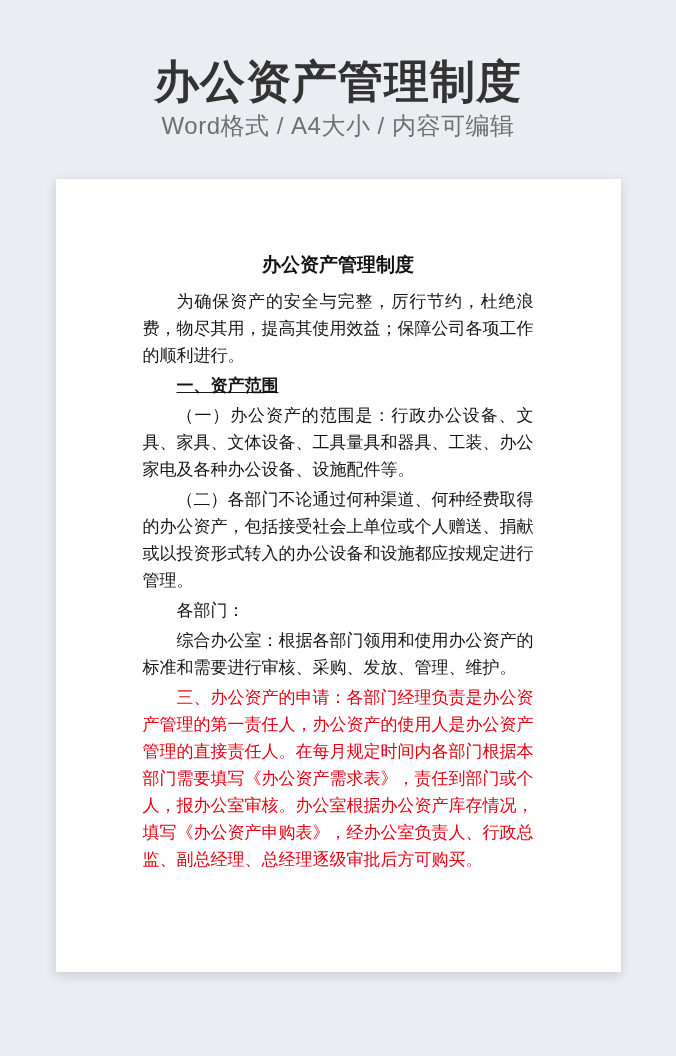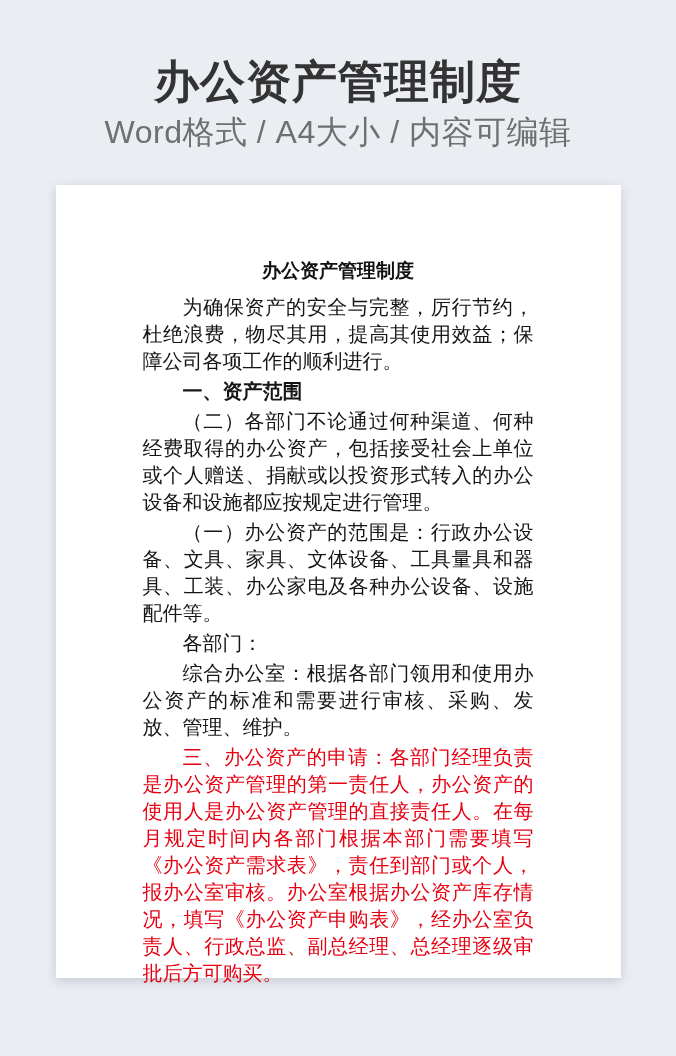--- a/index.html
+++ b/index.html
@@ -16,22 +16,22 @@
     text-align: center;
   }
   .banner-title {
     font-size: 45px;
     line-height: 52px;
     font-weight: bold;
     color: #333333;
     letter-spacing: 1px;
   }
   .banner-subtitle {
-    margin-top: 9px;
-    font-size: 32px;
+    margin-top: 3px;
+    font-size: 24px;
     line-height: 30px;
     color: #6f6f6f;
     letter-spacing: 0.5px;
   }
   .doc-page {
     width: 565px;
     height: 793px;
     margin: 38px auto 0 auto;
     background: #ffffff;
     box-shadow: 0 3px 10px rgba(70, 80, 100, 0.22);
@@ -40,49 +40,49 @@
   .doc-title {
     margin: 0 0 10px 0;
     text-align: center;
     font-size: 19px;
     line-height: 27px;
     font-weight: bold;
     color: #111111;
   }
   .doc p {
     margin: 0 0 3px 0;
-    font-size: 20px;
+    font-size: 17px;
     line-height: 27px;
     color: #151515;
     text-align: justify;
     text-indent: 2em;
   }
-  .doc p.heading { font-weight: bold; }
+  .doc p.heading { font-weight: bold; text-decoration: underline; }
   .doc p.red-paragraph { color: #e60012; }
   .red-strong { font-weight: normal; }
 </style>
 </head>
 <body>
 
 <header class="banner">
   <div class="banner-title">办公资产管理制度</div>
   <div class="banner-subtitle">Word格式 / A4大小 / 内容可编辑</div>
 </header>
 
 <main class="doc-page">
   <h1 class="doc-title">办公资产管理制度</h1>
 
   <div class="doc">
     <p>为确保资产的安全与完整，厉行节约，杜绝浪费，物尽其用，提高其使用效益；保障公司各项工作的顺利进行。</p>
 
     <p class="heading">一、资产范围</p>
 
+    <p>（一）办公资产的范围是：行政办公设备、文具、家具、文体设备、工具量具和器具、工装、办公家电及各种办公设备、设施配件等。</p>
+
     <p>（二）各部门不论通过何种渠道、何种经费取得的办公资产，包括接受社会上单位或个人赠送、捐献或以投资形式转入的办公设备和设施都应按规定进行管理。</p>
-
-    <p>（一）办公资产的范围是：行政办公设备、文具、家具、文体设备、工具量具和器具、工装、办公家电及各种办公设备、设施配件等。</p>
 
 
 
     <p>各部门：</p>
 
     <p>综合办公室：根据各部门领用和使用办公资产的标准和需要进行审核、采购、发放、管理、维护。</p>
 
     <p class="red-paragraph"><span class="red-strong">三、办公资产的申请：</span><span>各部门经理负责是办公资产管理的第一责任人，办公资产的使用人是办公资产管理的直接责任人。在每月规定时间内各部门根据本部门需要填写《办公资产需求表》，责任到部门或个人，报办公室审核。办公室根据办公资产库存情况，填写《办公资产申购表》，经办公室负责人、行政总监、副总经理、总经理逐级审批后方可购买。</span></p>
   </div>
 </main>

